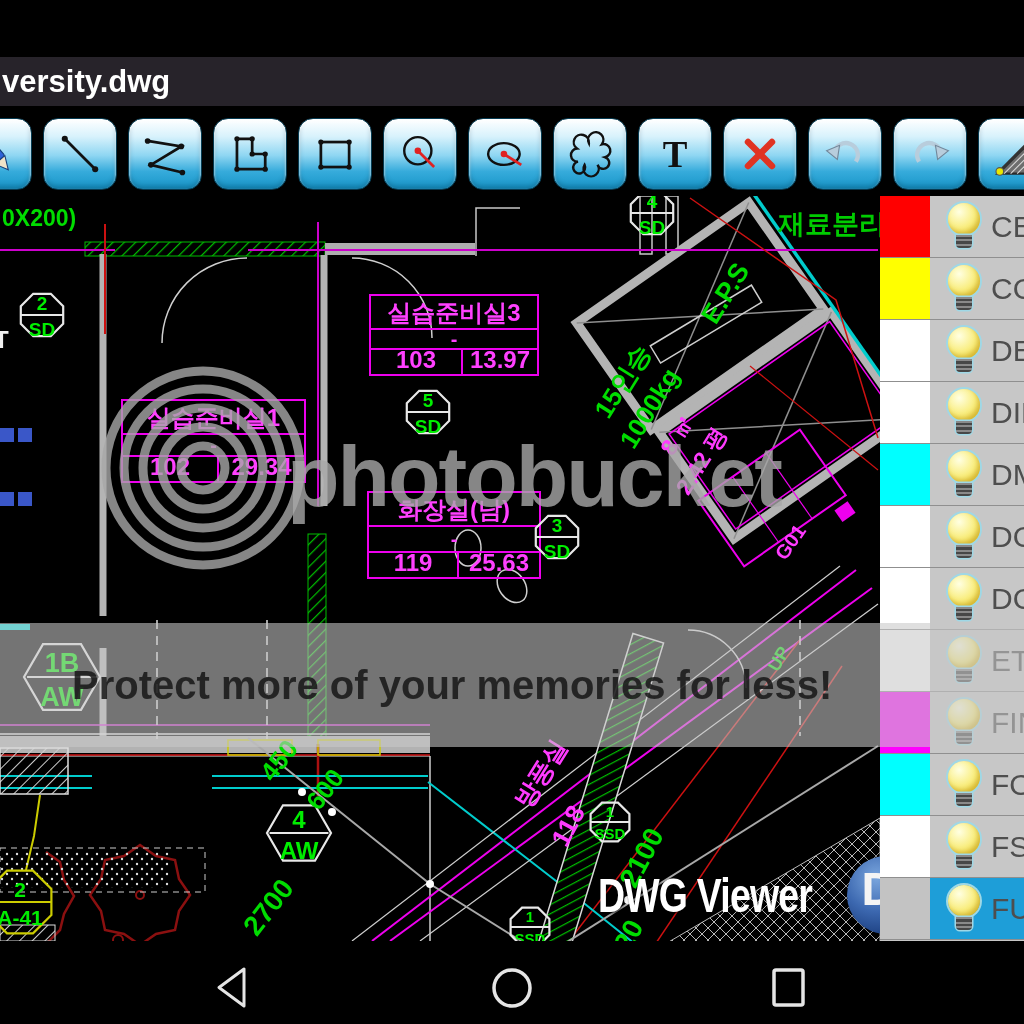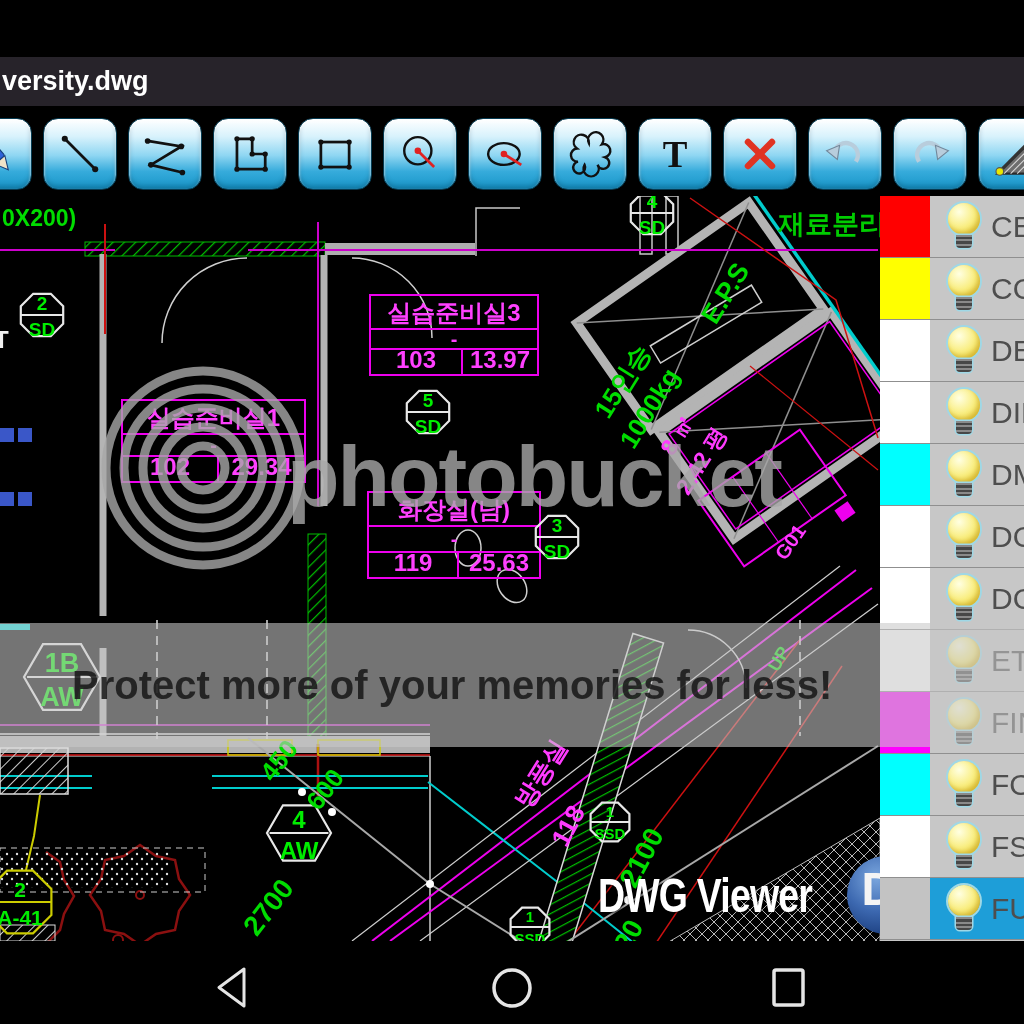--- a/index.html
+++ b/index.html
@@ -2,21 +2,21 @@
 <html><head>
 <meta charset="utf-8">
 <style>
   html,body{margin:0;padding:0;background:#000;}
   #screen{position:relative;width:1024px;height:1024px;background:#000;overflow:hidden;
           font-family:"Liberation Sans",sans-serif;}
 
   
   .statusbar{position:absolute;top:0;left:0;width:100%;height:57px;background:#000;}
   .titlebar{position:absolute;top:57px;left:0;width:100%;height:49px;background:#27232a;
-            color:#fff;font-size:27px;font-weight:bold;line-height:49px;overflow:hidden;
+            color:#fff;font-size:31px;font-weight:bold;line-height:49px;overflow:hidden;
             white-space:nowrap;padding-left:2px;box-sizing:border-box;}
   .toolbar{position:absolute;top:112px;left:0;width:100%;height:84px;background:#000;
            display:flex;align-items:center;gap:11px;overflow:hidden;}
   .tool{width:74px;height:72px;flex:none;border-radius:15px;border:1px solid #063b52;padding:0;
         background:linear-gradient(180deg,#ffffff 0%,#d8f2fc 25%,#8fd6f2 52%,#36abdb 75%,#1795c8 100%);
         box-shadow:inset 0 2px 3px rgba(255,255,255,.95), inset 0 -3px 5px rgba(0,60,90,.35), 0 0 2px #000;
         display:flex;align-items:center;justify-content:center;cursor:pointer;}
   .tool:first-child{margin-left:-42px;}
   .tool svg{width:50px;height:50px;}
 

